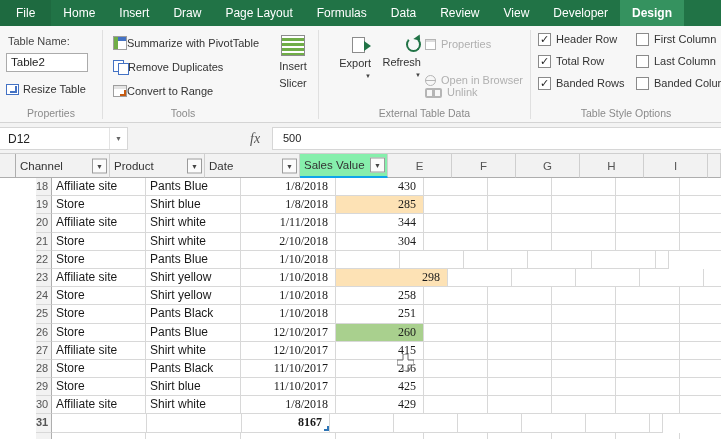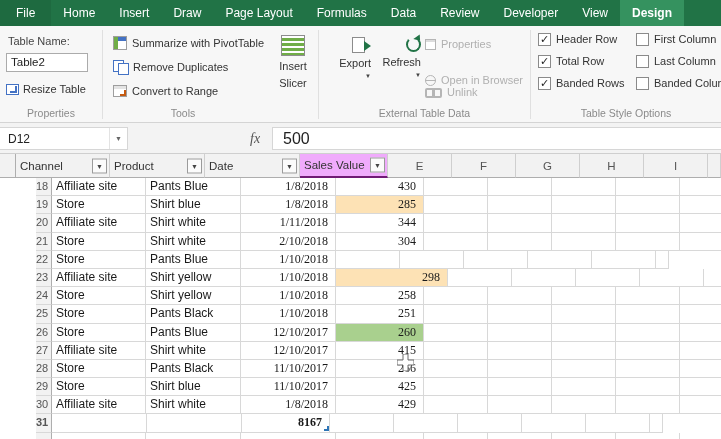--- a/index.html
+++ b/index.html
@@ -42,21 +42,21 @@
   }
   .resize-btn {
     position:absolute; left:6px; top:54px; height:18px;
     display:flex; align-items:center; gap:4px; color:#333; cursor:default;
   }
 
   
   .g-tools { left:103px; width:215px; }
   .tool-row {
     position:absolute; left:10px; height:18px;
-    display:flex; align-items:center; gap:5px; white-space:nowrap; cursor:default;
+    display:flex; align-items:center; white-space:nowrap; cursor:default;
   }
   .tool-row.r1 { top:8px; } .tool-row.r2 { top:32px; } .tool-row.r3 { top:56px; }
   .g-tools .group-label { right:55px; }
   .slicer-btn {
     position:absolute; left:167px; top:4px; width:46px; height:76px;
     display:flex; flex-direction:column; align-items:center; padding-top:5px;
     text-align:center; line-height:13px; cursor:default;
   }
   .slicer-btn .lbl { margin-top:4px; }
 
@@ -139,40 +139,40 @@
     font-size:7px; color:#666;
   }
   .fx {
     position:absolute; left:250px; top:4px; height:23px; line-height:23px;
     font-family:"Liberation Serif", serif; font-style:italic;
     font-size:14px; color:#555;
   }
   .fml {
     position:absolute; left:272px; right:0; top:4px; height:23px;
     background:#fff; border:1px solid #d6d6d6; border-right:none;
-    line-height:21px; padding-left:10px; font-size:16px; color:#222;
+    line-height:21px; padding-left:10px; font-size:11px; color:#222;
   }
 
   
   .grid { position:absolute; top:154px; left:0; right:0; bottom:0; background:#fff; font-size:12px; color:#1a1a1a; }
   .ghead { display:flex; height:24px; }
   .hcell {
     position:relative; flex:none; background:#f2f2f2;
     border-right:1px solid #cfcfcf; border-bottom:1px solid #aeaeae;
     display:flex; align-items:center; font-size:11.5px; color:#333;
   }
   .hcell.letter { justify-content:center; color:#555; }
   .hcell .htxt { padding-left:4px; white-space:nowrap; overflow:hidden; }
   .hcell.letter .htxt { padding-left:0; }
   .fbtn {
     position:absolute; right:2px; top:50%; transform:translateY(-50%);
     width:15px; height:15px; border:1px solid #9b9b9b; background:#fbfbfb;
     color:#444; font-size:7px; display:flex; align-items:center; justify-content:center;
   }
-  .hcell.selected { background:#f0abfc; border-bottom:2px solid #701a75; }
+  .hcell.selected { background:#86efac; border-bottom:2px solid #0ea5e9; }
   .hcell.gutter, .cell.gutter { width:16px; border-right:1px solid #aeaeae; }
   .grow { display:flex; height:18.2px;padding-left:36px; }
   .cell {
     position:relative; flex:none;
     border-right:1px solid #d8d8d8; border-bottom:1px solid #d8d8d8;
     line-height:17.2px; white-space:nowrap; overflow:hidden;
   }
   .cell.gutter {
     background:#f2f2f2; font-size:11px; color:#555;
     text-align:right; padding-right:3px; border-bottom:1px solid #d8d8d8;
@@ -193,22 +193,22 @@
 
 <div class="tabs-bar">
     <div class="rtab file">File</div>
     <div class="rtab">Home</div>
     <div class="rtab">Insert</div>
     <div class="rtab">Draw</div>
     <div class="rtab">Page Layout</div>
     <div class="rtab">Formulas</div>
     <div class="rtab">Data</div>
     <div class="rtab">Review</div>
+    <div class="rtab">View</div>
     <div class="rtab">Developer</div>
-    <div class="rtab">View</div>
     <div class="rtab active">Design</div>
   </div>
 
 <div class="ribbon">
 
   <div class="group g-props">
     <div class="tn-label">Table Name:</div>
     <div class="tn-input">Table2</div>
     <div class="resize-btn">
       <span class="ic ic-resize"></span>

